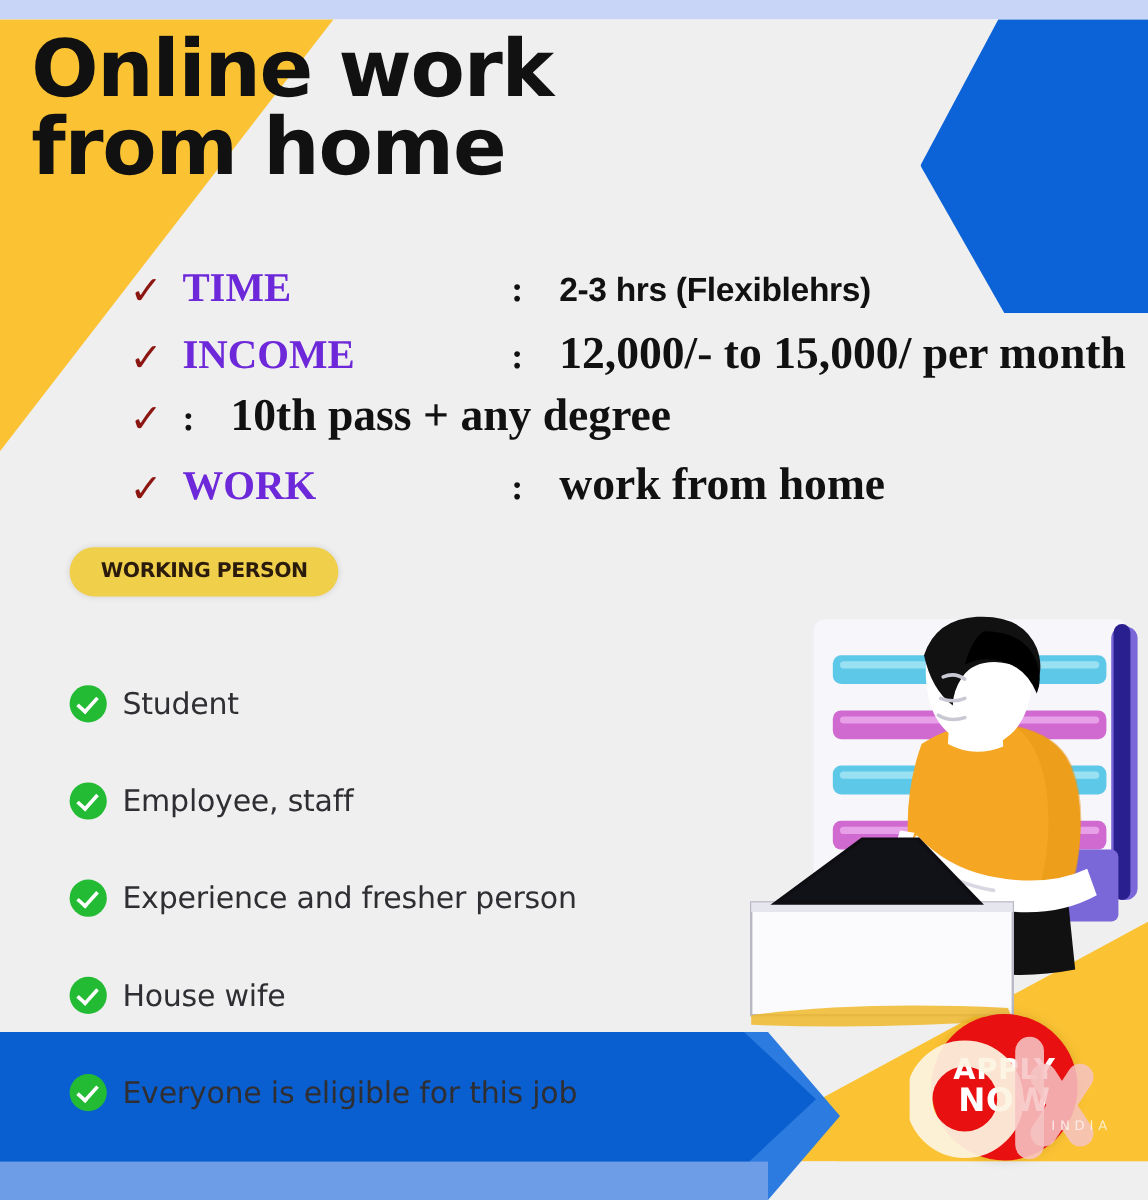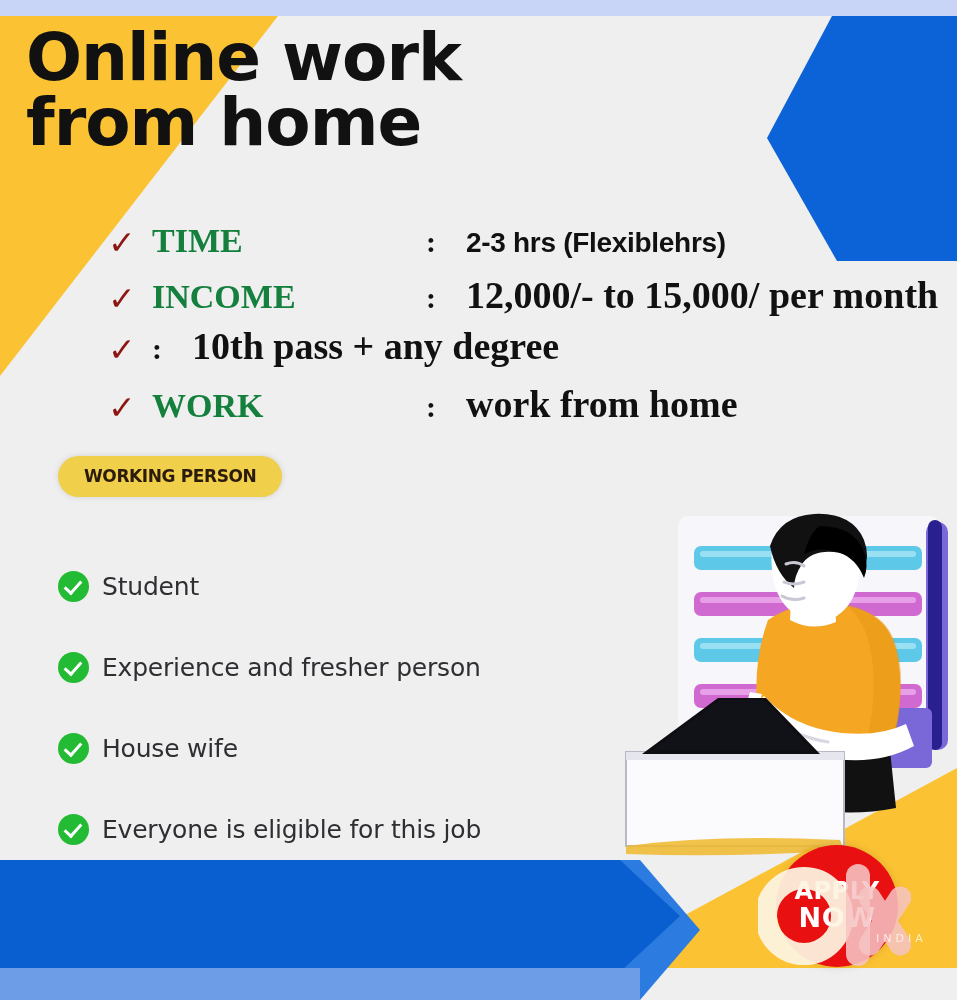--- a/index.html
+++ b/index.html
@@ -80,21 +80,21 @@
     color:#8c1612;
     font-size:33px;line-height:1;
     font-family:"DejaVu Sans",sans-serif;
     transform:translateY(2px);
   }
   .spec-label{
     width:274px;flex:0 0 274px;
     font-family:"Liberation Serif","DejaVu Serif",serif;
     font-weight:bold;
     font-size:34px;
-    color:#15803d;
+    color:#6d28d9;
     white-space:nowrap;
   }
   .spec-colon{
     width:40px;flex:0 0 40px;
     font-family:"Liberation Serif",serif;
     font-weight:bold;font-size:30px;color:#111;
   }
   .spec-value{
     font-family:"Liberation Serif","DejaVu Serif",serif;
     font-weight:bold;
@@ -244,20 +244,24 @@
   </div>
 
   <div class="badge">
     <div class="badge-text">WORKING PERSON</div>
   </div>
 
   <div class="elig">
     <div class="elig-item">
       <div class="check"></div>
       <div class="elig-text">Student</div>
+    </div>
+    <div class="elig-item">
+      <div class="check"></div>
+      <div class="elig-text">Employee, staff</div>
     </div>
     <div class="elig-item">
       <div class="check"></div>
       <div class="elig-text">Experience and fresher person</div>
     </div>
     <div class="elig-item">
       <div class="check"></div>
       <div class="elig-text">House wife</div>
     </div>
     <div class="elig-item">

